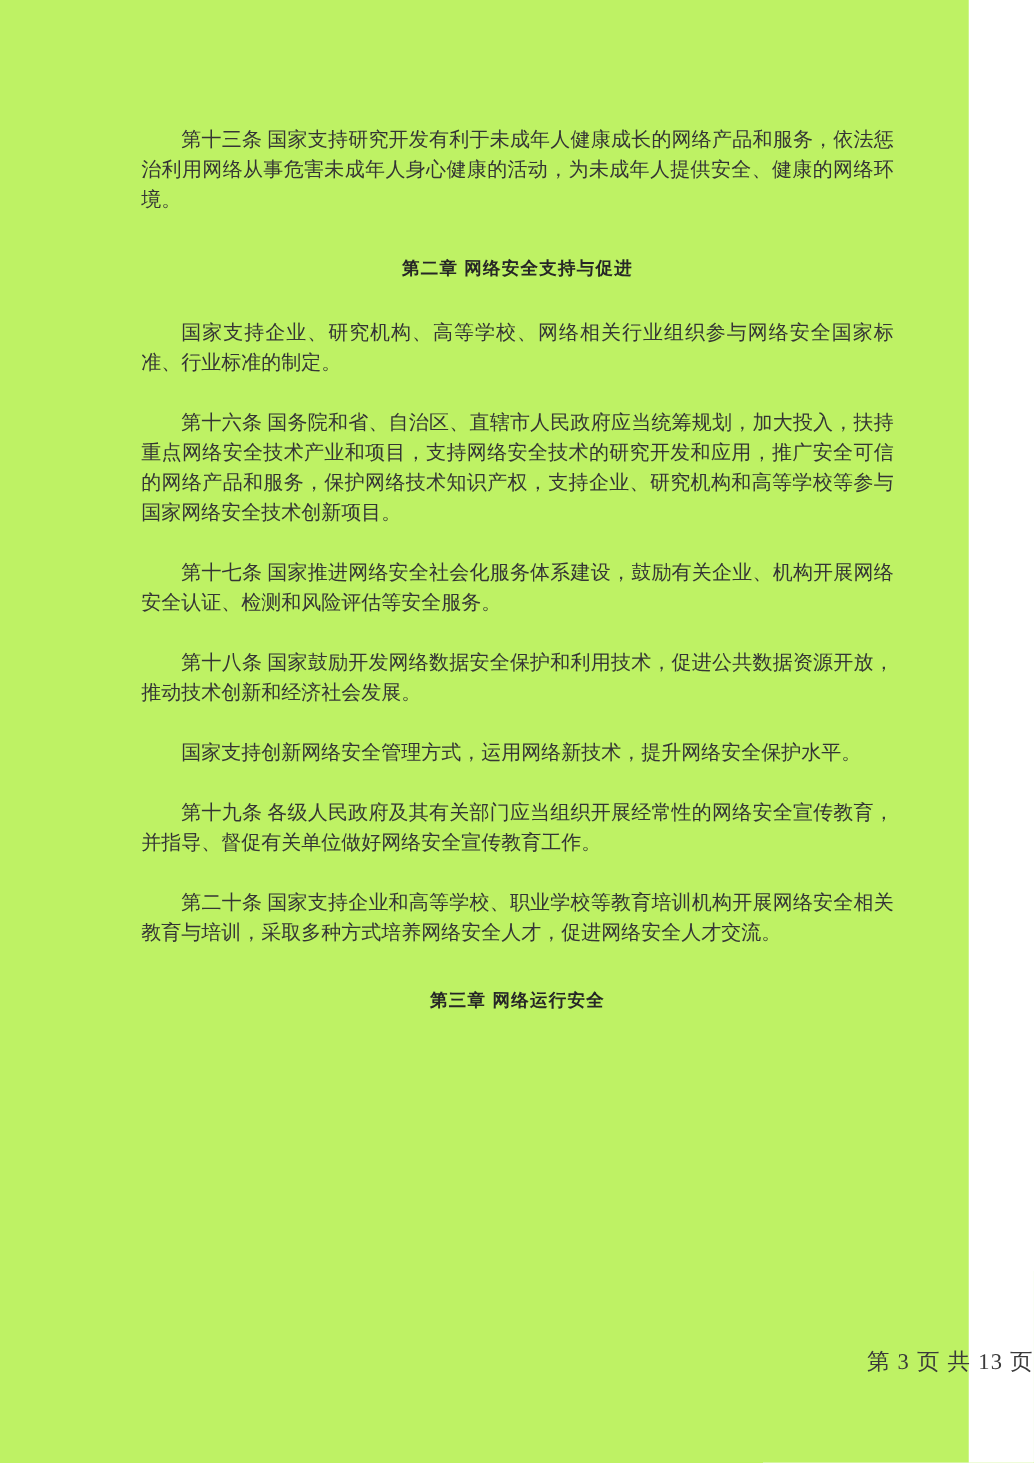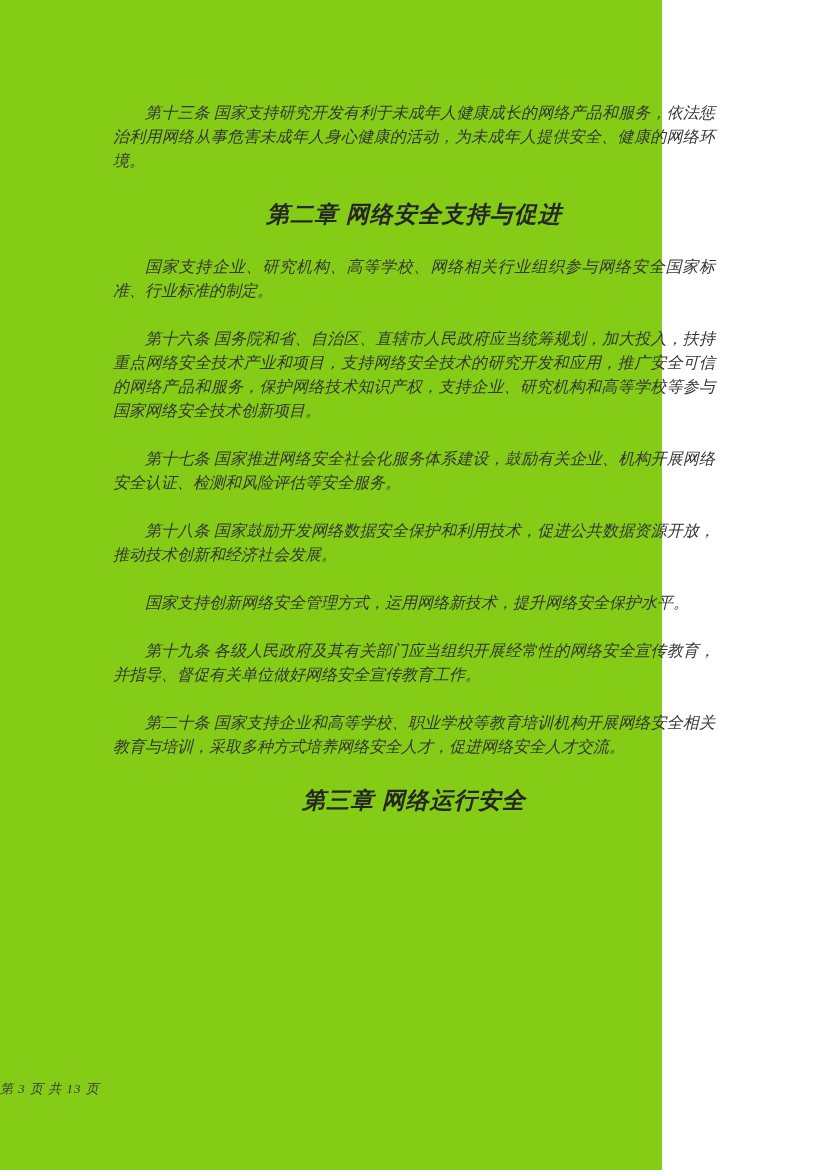--- a/index.html
+++ b/index.html
@@ -10,59 +10,58 @@
   body {
     width: 827px;
     height: 1170px;
     position: relative;
     overflow: hidden;
     font-family: "Liberation Serif", "DejaVu Serif", serif;
   }
   .page {
     position: absolute;
     left: 0; top: 0;
-    width: 662px;
+    width: 775px;
     height: 1170px;
-    background: #84cc16;
-    font-style: italic;
+    background: #bef264;
   }
   .content {
     position: absolute;
     left: 113px;
     top: 101px;
     width: 602px;
     color: #353535;
   }
   .content p {
     margin: 0 0 24px 0;
     font-size: 16px;
     line-height: 24px;
     text-align: justify;
     text-justify: inter-ideograph;
     text-indent: 2em;
     word-break: break-all;
   }
   .content h2.chapter {
     margin: 6px 0 24px 0;
     font-family: "Liberation Sans", "DejaVu Sans", sans-serif;
-    font-size: 23px;
+    font-size: 14px;
     line-height: 34px;
     font-weight: bold;
     color: #262626;
     text-align: center;
     text-indent: 0;
     letter-spacing: 1px;
   }
   .page-footer {
     position: absolute;
     top: 1080px;
     left: 0;
     width: 827px;
-    text-align: left;
-    font-size: 13px;
+    text-align: right;
+    font-size: 18px;
     line-height: 18px;
     color: #3a3a3a;
     letter-spacing: 1px;
     font-family: "Liberation Serif", "DejaVu Serif", serif;
   }
 </style>
 </head>
 <body>
 
 <div class="page">

